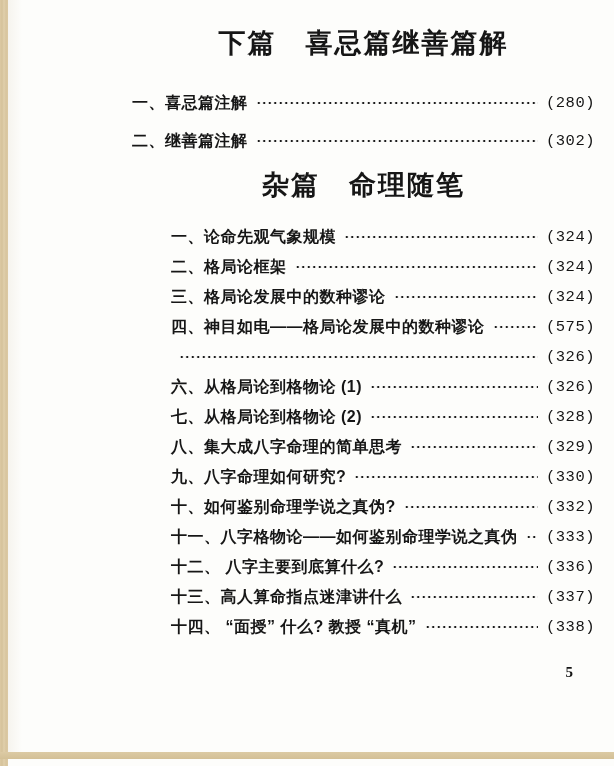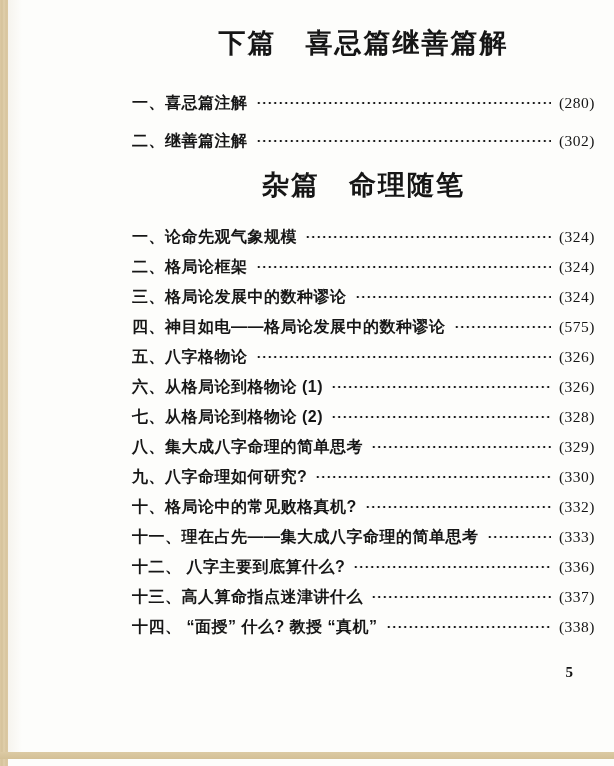--- a/index.html
+++ b/index.html
@@ -61,39 +61,39 @@
     flex-direction: column;
   }
   .section-1 { margin-top: 32px; }
   .section-2 { margin-top: 24px; }
   .toc-row {
     display: flex;
     align-items: center;
     height: 22px;
   }
   .section-1 .toc-row { margin-bottom: 16px; }
-  .section-2 .toc-row { margin-bottom: 8px; }
+  .section-2 .toc-row { margin-bottom: 8px; margin-left: 39px; }
   .toc-label {
     font-weight: 700;
     font-size: 16px;
     white-space: nowrap;
     letter-spacing: 0.5px;
     color: #161616;
   }
   .leader {
     flex: 1;
     height: 22px;
     margin: 0 8px 0 8px;
     background-image: radial-gradient(circle, #1b1b1b 1.15px, rgba(0,0,0,0) 1.5px);
     background-size: 5.5px 22px;
     background-position: left center;
     background-repeat: repeat-x;
   }
   .toc-page {
-    font-family: Liberation Serif, serif;
+    font-family: Liberation Mono, monospace;
     font-size: 15.5px;
     letter-spacing: 0.5px;
     white-space: nowrap;
     color: #141414;
   }
   .folio {
     margin-top: 18px;
     height: 19px;
     text-align: right;
     padding-right: 22px;
@@ -143,21 +143,20 @@
         <span class="toc-label">三、格局论发展中的数种谬论</span>
         <span class="leader"></span>
         <span class="toc-page">(324)</span>
       </div>
       <div class="toc-row">
         <span class="toc-label">四、神目如电——格局论发展中的数种谬论</span>
         <span class="leader"></span>
         <span class="toc-page">(575)</span>
       </div>
       <div class="toc-row">
-        <span class="toc-label">五、八字格物论</span>
         <span class="leader"></span>
         <span class="toc-page">(326)</span>
       </div>
       <div class="toc-row">
         <span class="toc-label">六、从格局论到格物论 (1)</span>
         <span class="leader"></span>
         <span class="toc-page">(326)</span>
       </div>
       <div class="toc-row">
         <span class="toc-label">七、从格局论到格物论 (2)</span>
@@ -168,26 +167,26 @@
         <span class="toc-label">八、集大成八字命理的简单思考</span>
         <span class="leader"></span>
         <span class="toc-page">(329)</span>
       </div>
       <div class="toc-row">
         <span class="toc-label">九、八字命理如何研究?</span>
         <span class="leader"></span>
         <span class="toc-page">(330)</span>
       </div>
       <div class="toc-row">
-        <span class="toc-label">十、格局论中的常见败格真机?</span>
+        <span class="toc-label">十、如何鉴别命理学说之真伪?</span>
         <span class="leader"></span>
         <span class="toc-page">(332)</span>
       </div>
       <div class="toc-row">
-        <span class="toc-label">十一、理在占先——集大成八字命理的简单思考</span>
+        <span class="toc-label">十一、八字格物论——如何鉴别命理学说之真伪</span>
         <span class="leader"></span>
         <span class="toc-page">(333)</span>
       </div>
       <div class="toc-row">
         <span class="toc-label">十二、 八字主要到底算什么?</span>
         <span class="leader"></span>
         <span class="toc-page">(336)</span>
       </div>
       <div class="toc-row">
         <span class="toc-label">十三、高人算命指点迷津讲什么</span>

